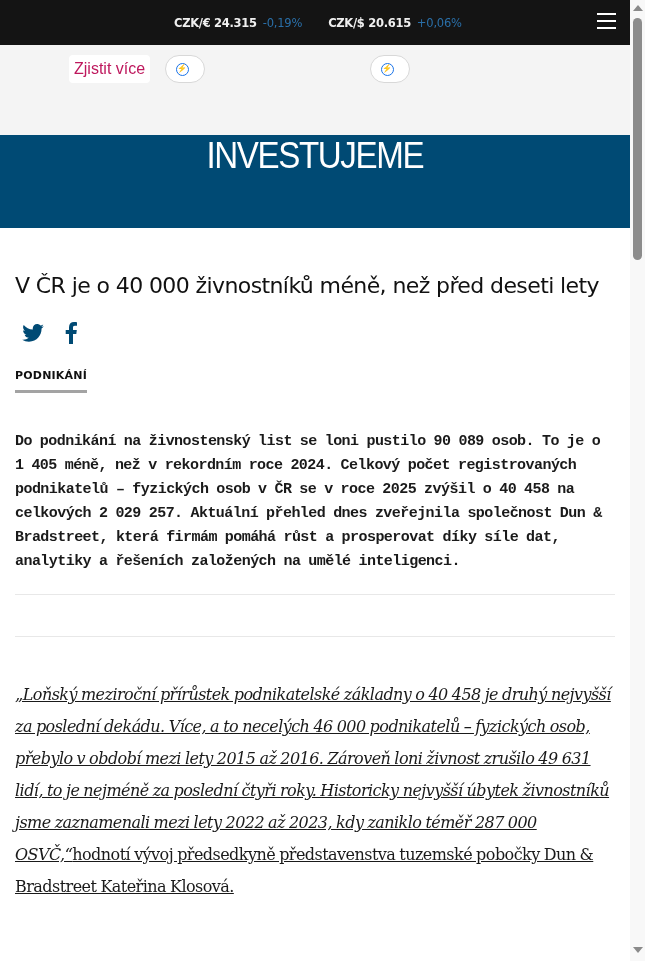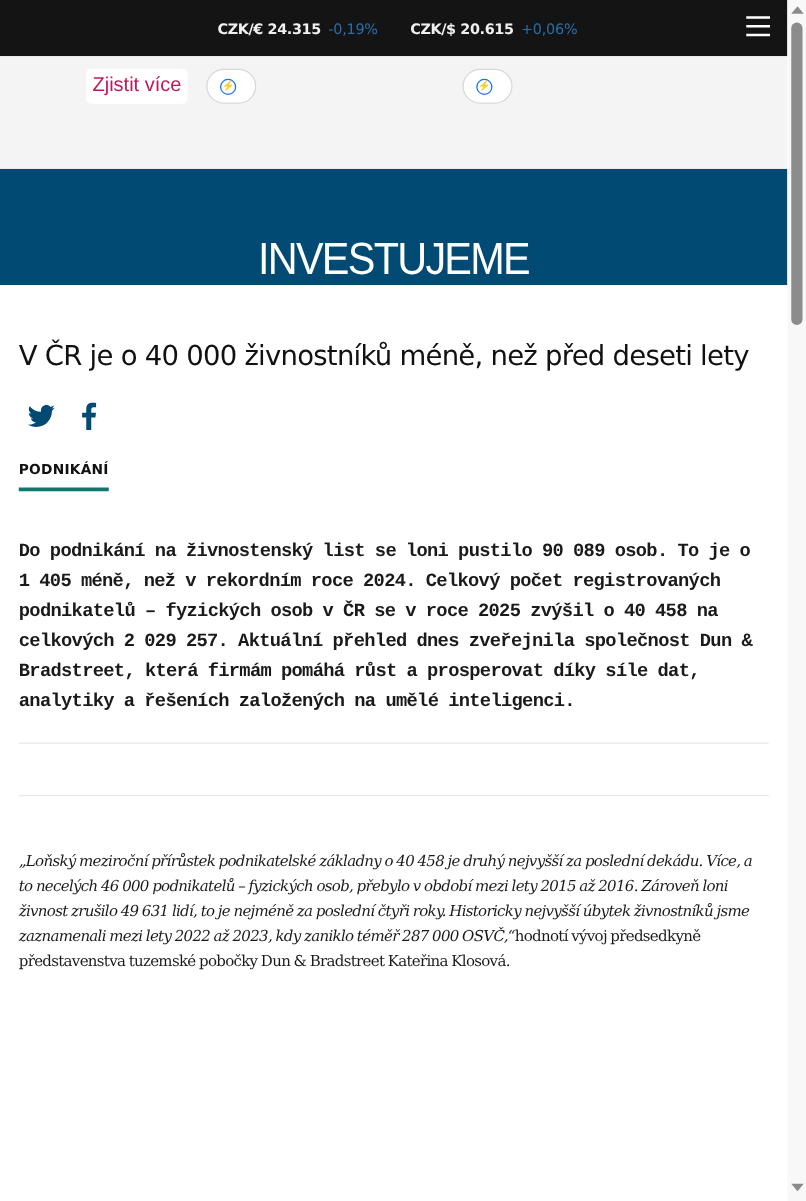--- a/index.html
+++ b/index.html
@@ -16,36 +16,36 @@
     .menu-btn { position: absolute; left: 597px; top: 13px; width: 19px; height: 17px; cursor: pointer; }
     .menu-btn span { display: block; height: 2px; background: #fff; margin-bottom: 5px; }
 
     
     .adband { height: 90px; background: #f4f4f4; position: relative; }
     .chip-plain { position: absolute; left: 69px; top: 10px; height: 28px; padding: 0 5px; background: #fff; border-radius: 4px; font-family: "Liberation Sans", sans-serif; font-size: 16px; color: #be185d; display: flex; align-items: center; }
     .chip { position: absolute; top: 10px; height: 28px; padding: 0 10px 0 10px; background: #fff; border: 1px solid #d8d8d8; border-radius: 14px; display: flex; align-items: center; font-family: "Liberation Sans", sans-serif; font-size: 16px; color: #1a73e8; cursor: pointer; white-space: nowrap; }
     .chip .bolt { width: 13px; height: 13px; border: 1.5px solid #1a73e8; border-radius: 50%; margin-right: 5px; display: inline-flex; align-items: center; justify-content: center; font-size: 8px; line-height: 1; }
 
     
-    .banner { height: 93px; background: #004a74; display: flex; align-items: flex-end; justify-content: center; }
+    .banner { height: 93px; background: #004a74; display: flex; align-items: flex-start; justify-content: center; }
     .banner .logo { color: #fff; font-family: "Liberation Sans", sans-serif; font-size: 36px; letter-spacing: -1.5px; transform: scaleX(0.92); font-weight: normal; }
 
     
     .article { padding: 0 15px; }
     .title { margin-top: 41px; font-family: "DejaVu Sans", sans-serif; font-size: 22px; line-height: 34px; color: #111; letter-spacing: -0.6px; font-weight: normal; }
     .date { margin-top: 20px; font-size: 11.5px; color: #222; letter-spacing: -0.2px; }
     .share { margin-top: 16px; display: flex; align-items: center; height: 28px; }
     .share .ic { width: 24px; height: 24px; margin-right: 14px; margin-left: 6px; cursor: pointer; display: flex; align-items: center; justify-content: center; }
     .share .ic + .ic { margin-left: 0; }
-    .tag { margin-top: 22px; display: inline-block; font-size: 11px; font-weight: bold; color: #111; letter-spacing: 0.2px; padding-bottom: 8px; border-bottom: 3px solid #0f766e; cursor: pointer; }
+    .tag { margin-top: 22px; display: inline-block; font-size: 11px; font-weight: bold; color: #111; letter-spacing: 0.2px; padding-bottom: 8px; border-bottom: 3px solid #a3a3a3; cursor: pointer; }
     .lead { margin-top: 37px; font-family: Liberation Mono, monospace; font-weight: bold; font-size: 15px; line-height: 24px; color: #1a1a1a; letter-spacing: -0.55px; word-spacing: -0.5px; }
     .rule { height: 1px; background: #e8e8e8; }
     .rule1 { margin-top: 20px; }
     .rule2 { margin-top: 41px; }
-    .quote { margin-top: 42px; font-family: "DejaVu Serif", serif; font-size: 12px; line-height: 20px; color: #1a1a1a; letter-spacing: -0.55px; word-spacing: -0.5px; }
+    .quote { margin-top: 42px; font-family: "DejaVu Serif", serif; font-size: 16px; line-height: 32px; color: #1a1a1a; letter-spacing: -0.55px; word-spacing: -0.5px; text-decoration: underline; }
     .quote em { font-style: italic; }
 
     
     .scrollbar { position: absolute; left: 630px; top: 0; width: 15px; height: 961px; background: #f8f8f8; }
     .sb-up { position: absolute; left: 3px; top: 5px; width: 0; height: 0; border-left: 5px solid transparent; border-right: 5px solid transparent; border-bottom: 6px solid #8a8a8a; }
     .sb-down { position: absolute; left: 3px; top: 947px; width: 0; height: 0; border-left: 5px solid transparent; border-right: 5px solid transparent; border-top: 6px solid #8a8a8a; }
     .sb-thumb { position: absolute; left: 3px; top: 18px; width: 9px; height: 242px; background: #8c8c8c; border-radius: 5px; cursor: pointer; }
   </style>
 </head>
 <body>

